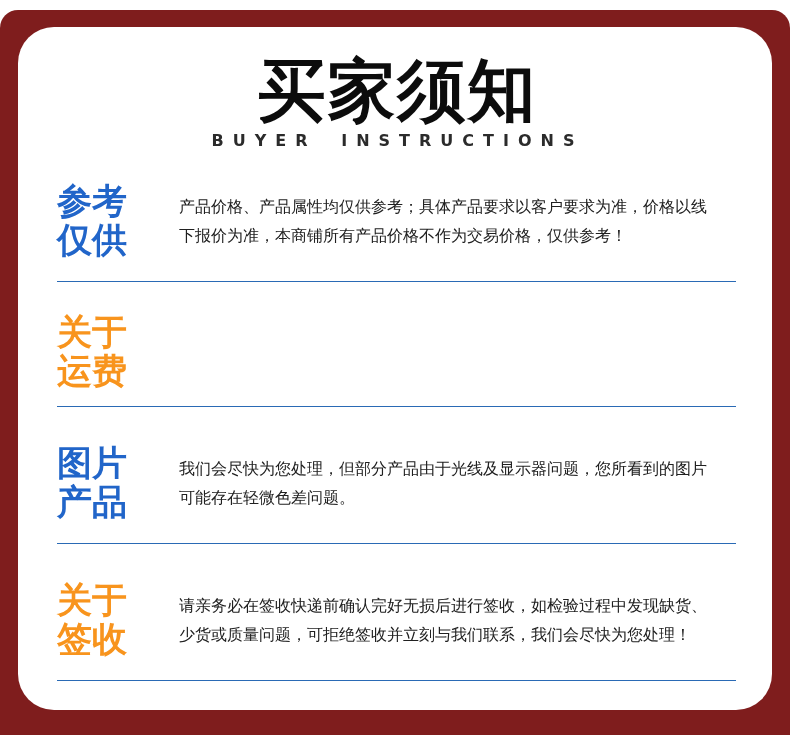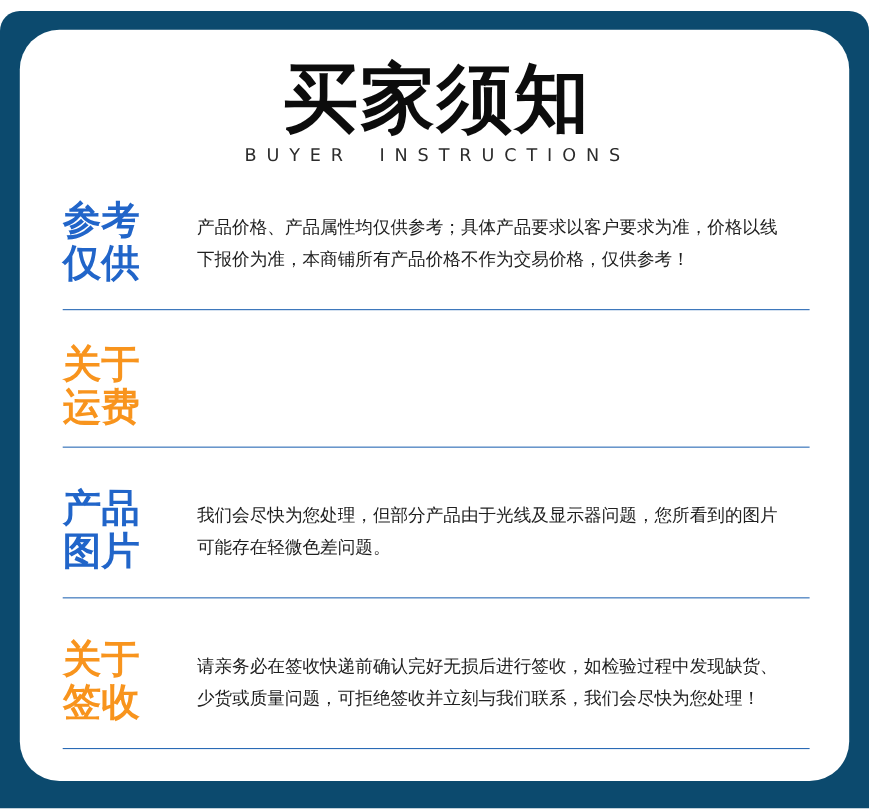--- a/index.html
+++ b/index.html
@@ -30,21 +30,21 @@
     margin: 2px 0 4px 0;
     font-size: 68px;
     line-height: 72px;
     font-weight: 900;
     letter-spacing: 2px;
   }
   .subtitle {
     font-size: 16px;
     letter-spacing: 9px;
     word-spacing: 10px;
-    font-weight: 400;
+    font-weight: 700;
   }
   .section {
     display: flex;
     align-items: center;
     gap: 18px;
     min-height: 78px;
   }
   .label {
     width: 88px;
     flex-shrink: 0;
@@ -64,21 +64,21 @@
   }
   .divider {
     height: 0;
     border-top: 1px solid;
     margin: 15px 2px 31px 0;
   }
 </style>
 </head>
 <body>
 
-<div class="frame" style="background: #0c4a6e;">
+<div class="frame" style="background: #7f1d1d;">
   <div class="panel">
 
     <div class="header">
       <h1 class="title" style="color: rgb(12, 12, 12);">买家须知</h1>
       <div class="subtitle" style="color: rgb(43, 43, 43);">BUYER INSTRUCTIONS</div>
     </div>
 
     <div class="section">
       <div class="label" style="color: rgb(33, 101, 201);">
         <div class="label-line">参考</div>
@@ -91,22 +91,22 @@
     <div class="section">
       <div class="label" style="color: rgb(248, 148, 29);">
         <div class="label-line">关于</div>
         <div class="label-line">运费</div>
       </div>
     </div>
     <div class="divider" style="border-top-color: rgb(42, 106, 181);"></div>
 
     <div class="section">
       <div class="label" style="color: rgb(33, 101, 201);">
+        <div class="label-line">图片</div>
         <div class="label-line">产品</div>
-        <div class="label-line">图片</div>
       </div>
       <p class="section-text" style="color: rgb(32, 32, 32);">我们会尽快为您处理，但部分产品由于光线及显示器问题，您所看到的图片可能存在轻微色差问题。</p>
     </div>
     <div class="divider" style="border-top-color: rgb(42, 106, 181);"></div>
 
     <div class="section">
       <div class="label" style="color: rgb(248, 148, 29);">
         <div class="label-line">关于</div>
         <div class="label-line">签收</div>
       </div>

